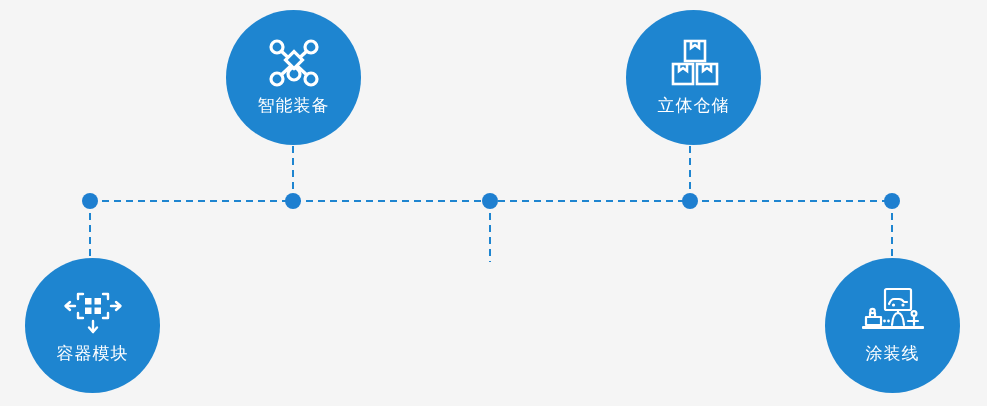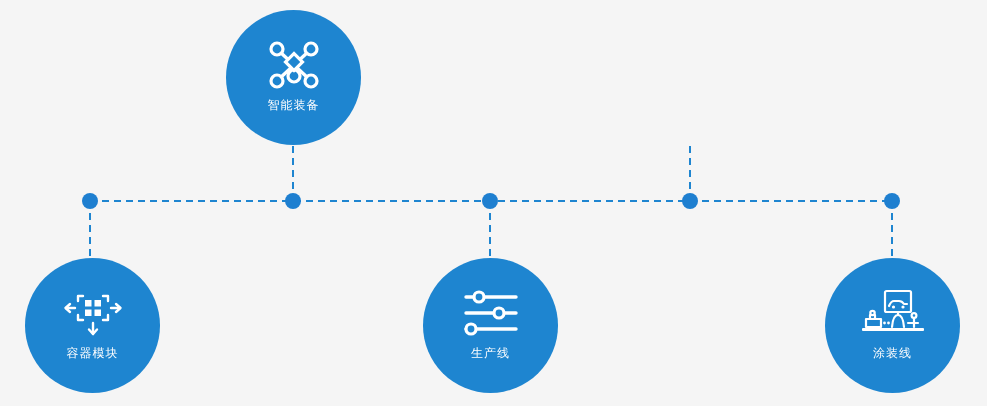--- a/index.html
+++ b/index.html
@@ -62,21 +62,21 @@
     width: 62px;
     height: 50px;
     display: flex;
     align-items: center;
     justify-content: center;
     margin-top: -4px;
   }
   .node .node-label {
     margin-top: 9px;
     color: #ffffff;
-    font-size: 12px;
+    font-size: 17px;
     line-height: 1;
     letter-spacing: 1px;
     white-space: nowrap;
     font-weight: 500;
   }
 
   .node-top    { top: 10px;  }
   .node-bottom { top: 258px; }
 
   .n-smart  { left: 226px; }
@@ -127,20 +127,38 @@
           <circle cx="9" cy="41" r="6"></circle>
           <circle cx="43" cy="41" r="6"></circle>
           <circle cx="26" cy="36" r="6"></circle>
           <rect x="20" y="16" width="12" height="12" transform="rotate(45 26 22)"></rect>
         </g>
       </svg>
     </div>
     <div class="node-label">智能装备</div>
   </div>
 
+  <div class="node node-top n-wh">
+    <div class="icon-wrap">
+      <svg class="icon" width="58" height="50" viewBox="0 0 58 50">
+        <g fill="none" stroke="#ffffff" stroke-width="2.6">
+
+          <rect x="20" y="3" width="20" height="20"></rect>
+          <path d="M26 3 v7 l4 -3 l4 3 V3" fill="none"></path>
+
+          <rect x="8" y="26" width="20" height="20"></rect>
+          <path d="M14 26 v7 l4 -3 l4 3 V26" fill="none"></path>
+
+          <rect x="32" y="26" width="20" height="20"></rect>
+          <path d="M38 26 v7 l4 -3 l4 3 V26" fill="none"></path>
+        </g>
+      </svg>
+    </div>
+    <div class="node-label">立体仓储</div>
+  </div>
 
   <div class="node node-bottom n-sort">
     <div class="icon-wrap">
       <svg class="icon" width="60" height="52" viewBox="0 0 60 52">
         <g fill="none" stroke="#ffffff" stroke-width="2.4" stroke-linecap="round" stroke-linejoin="round">
 
           <path d="M20 9 h-5 v5"></path>
           <path d="M40 9 h5 v5"></path>
           <path d="M20 33 h-5 v-5"></path>
           <path d="M40 33 h5 v-5"></path>
@@ -158,37 +176,20 @@
           <rect x="22" y="13" width="6.5" height="6.5"></rect>
           <rect x="31.5" y="13" width="6.5" height="6.5"></rect>
           <rect x="22" y="22.5" width="6.5" height="6.5"></rect>
           <rect x="31.5" y="22.5" width="6.5" height="6.5"></rect>
         </g>
       </svg>
     </div>
     <div class="node-label">容器模块</div>
   </div>
 
-  <div class="node node-bottom n-prod">
-    <div class="icon-wrap">
-      <svg class="icon" width="58" height="46" viewBox="0 0 58 46">
-        <g stroke="#ffffff" stroke-width="3.4" stroke-linecap="round">
-          <line x1="4" y1="7" x2="54" y2="7"></line>
-          <line x1="4" y1="23" x2="54" y2="23"></line>
-          <line x1="4" y1="39" x2="54" y2="39"></line>
-        </g>
-        <g fill="#1e85d0" stroke="#ffffff" stroke-width="3.2">
-          <circle cx="17" cy="7" r="5"></circle>
-          <circle cx="37" cy="23" r="5"></circle>
-          <circle cx="9" cy="39" r="5"></circle>
-        </g>
-      </svg>
-    </div>
-    <div class="node-label">生产线</div>
-  </div>
 
   <div class="node node-bottom n-paint">
     <div class="icon-wrap">
       <svg class="icon" width="62" height="48" viewBox="0 0 62 48">
         <g fill="none" stroke="#ffffff" stroke-width="2.2" stroke-linecap="round" stroke-linejoin="round">
 
           <rect x="23" y="2" width="26" height="21" rx="1.5"></rect>
 
           <path d="M27 17 q2 -5 5 -5 h5 q3 0 5 3 h3"></path>
           <circle cx="31.5" cy="18" r="1.6" fill="#ffffff" stroke="none"></circle>

